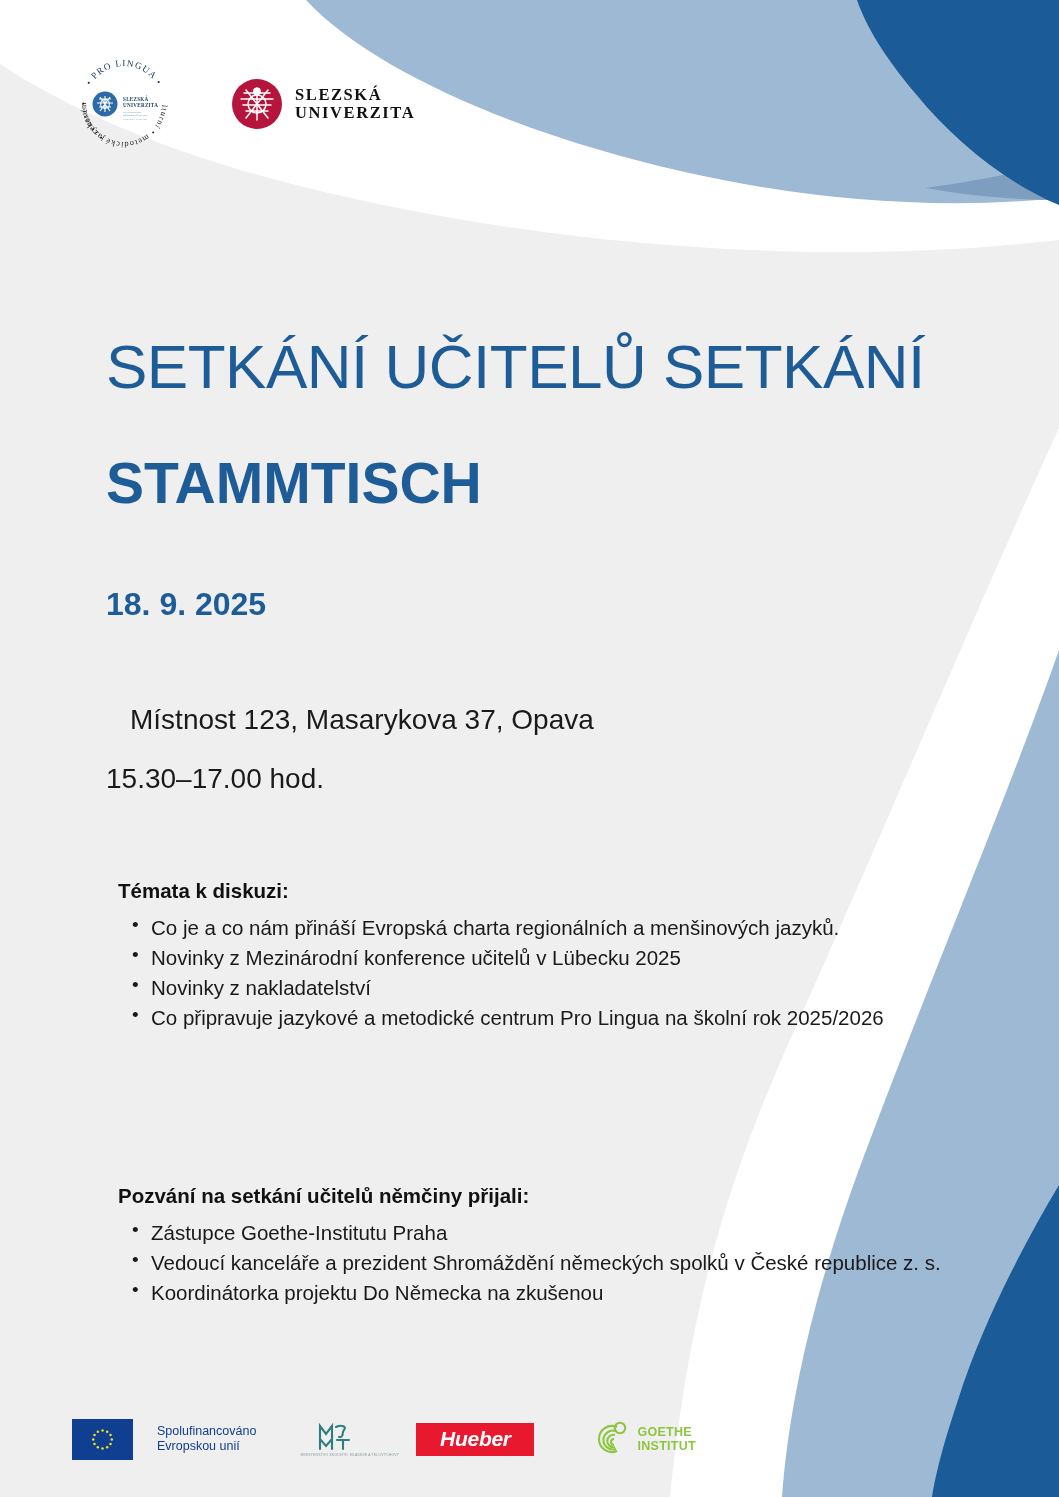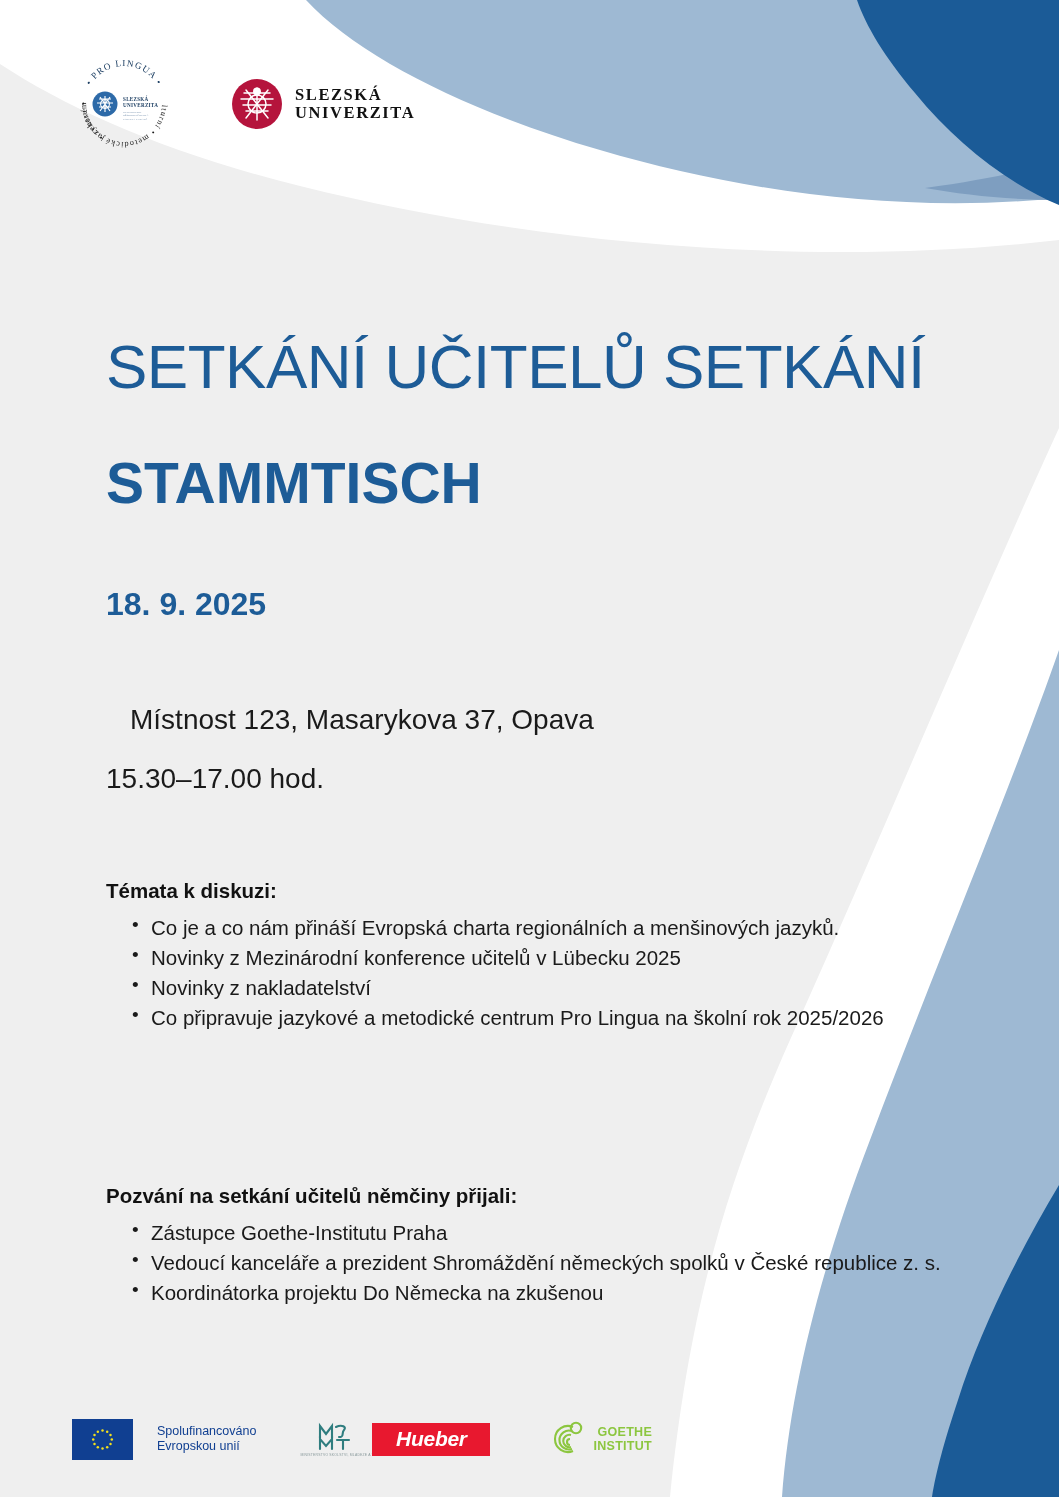--- a/index.html
+++ b/index.html
@@ -133,21 +133,21 @@
     left: 0;
     width: 860px;
   }
   #section-topics { top: 878px; }
   #section-guests { top: 1183px; }
 
   .section-heading {
     font-size: 20.5px;
     font-weight: bold;
     color: #111111;
-    margin: 0 0 4px 0;
+    margin: 0 0 4px 12px;
     line-height: 1.3;
   }
   ul.bullets {
     list-style: none;
     margin: 8px;
     padding: 0;
   }
   ul.bullets li {
     position: relative;
     padding-left: 37px;
@@ -210,20 +210,21 @@
     text-align: center;
     letter-spacing: .2px;
     line-height: 1.5;
     margin-top: 2px;
     white-space: nowrap;
     overflow: hidden;
   }
 
   
   .hueber {
+    margin-left: 44px;
     background: #e8182f;
     width: 118px;
     height: 33px;
     display: flex;
     align-items: center;
     justify-content: center;
   }
   .hueber span {
     color: #ffffff;
     font-weight: bold;
@@ -243,21 +244,20 @@
   .goethe-words {
     display: flex;
     flex-direction: column;
     line-height: 1.12;
   }
   .goethe-words span {
     font-weight: bold;
     font-size: 12.5px;
     color: #8cc63f;
     letter-spacing: .3px;
-    text-align: right;
   }
 </style>
 </head>
 <body>
 
 <div id="poster">
 
   <svg id="deco-svg" viewBox="0 0 1059 1497" preserveAspectRatio="none">
 
     <rect x="0" y="0" width="1059" height="1497" fill="#efefef"></rect>

